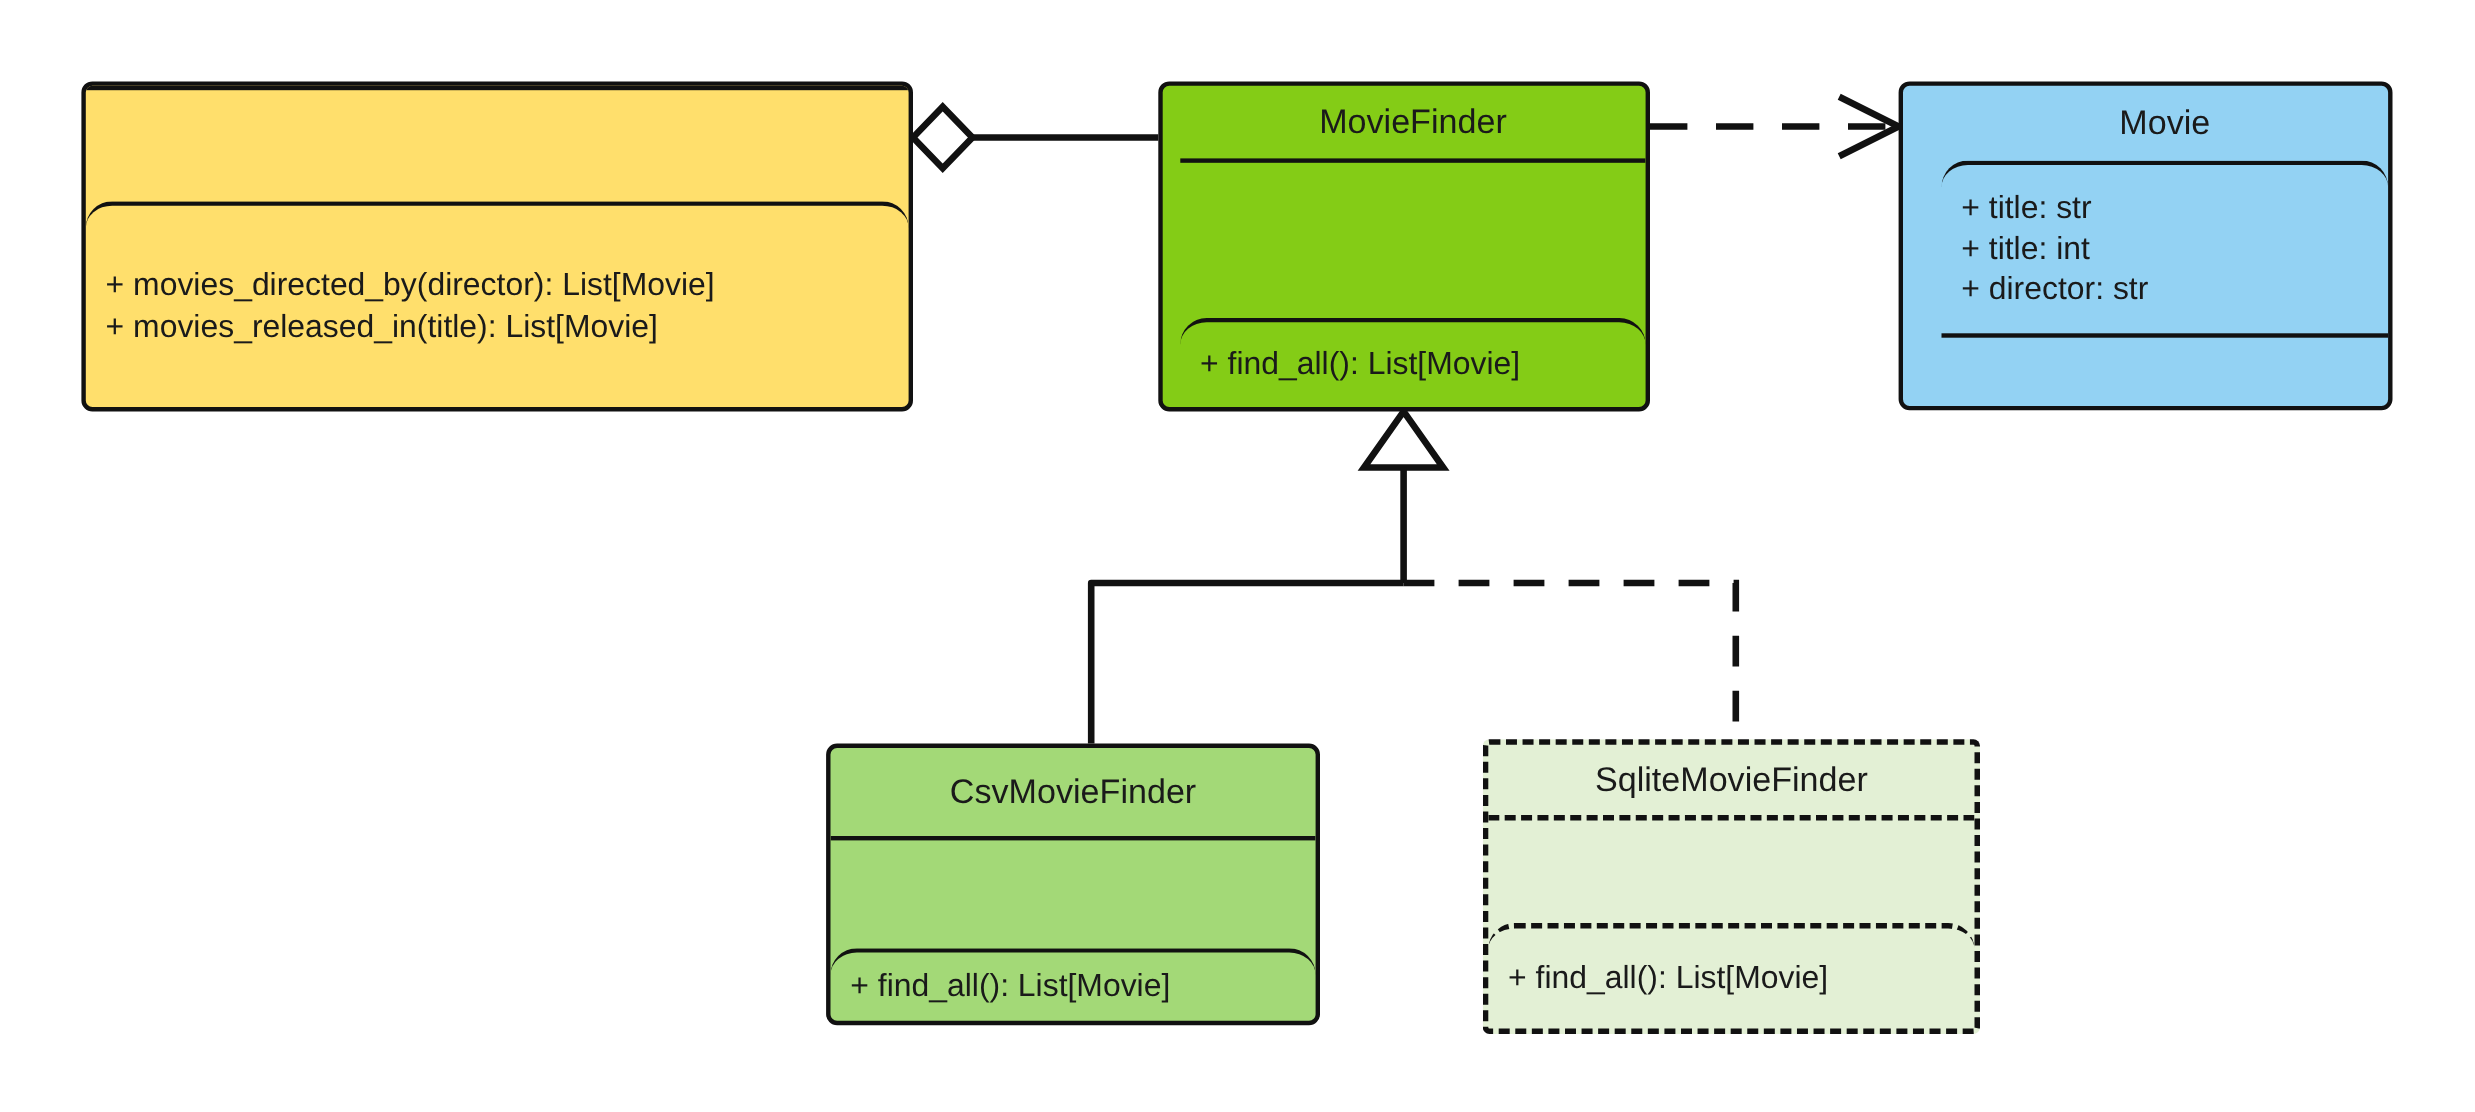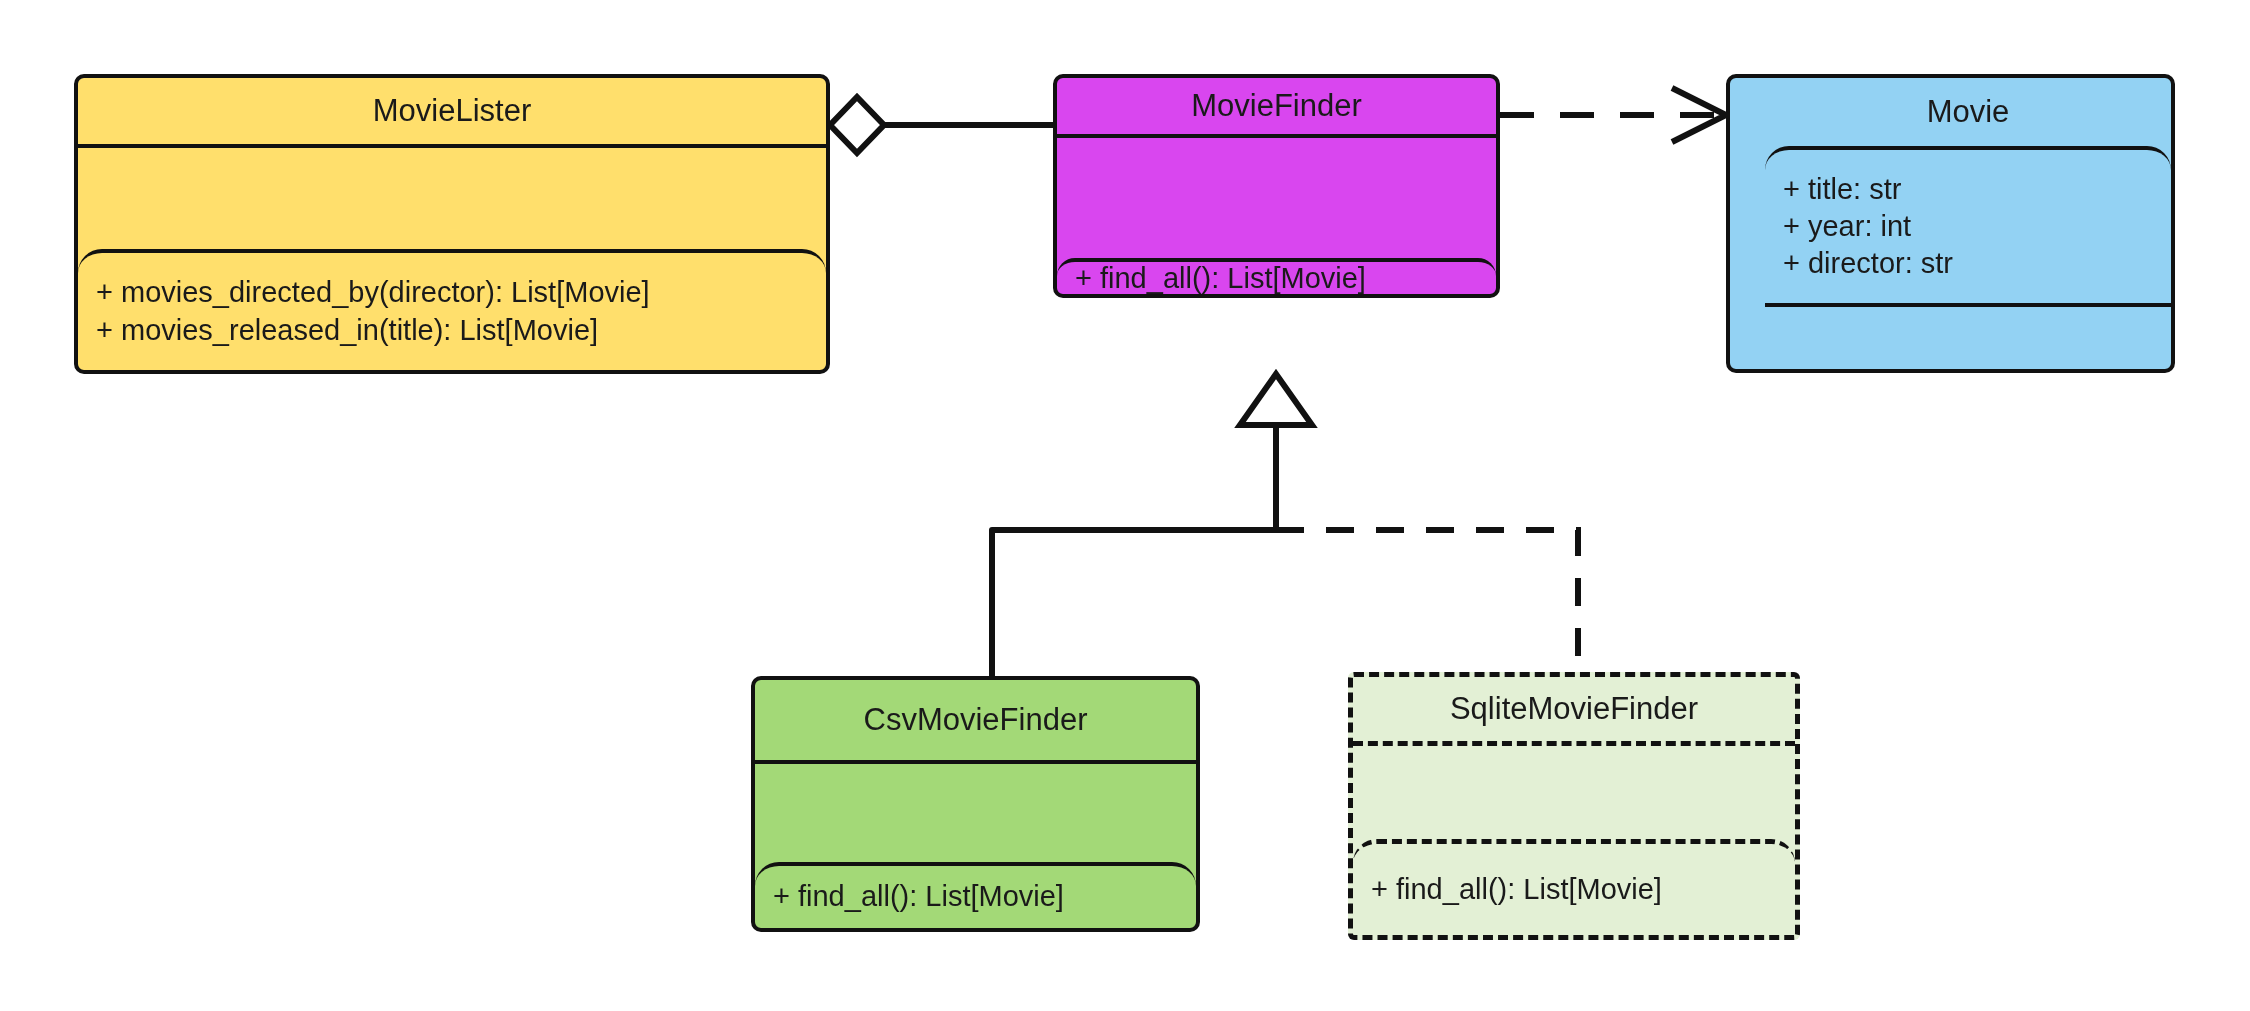--- a/index.html
+++ b/index.html
@@ -106,47 +106,44 @@
     <g>
       <polyline points="1276,530 992,530 992,676" fill="none" stroke="#111111" stroke-width="6" stroke-linejoin="round" stroke-linecap="butt"></polyline>
     </g>
 
     <g>
       <polyline points="1276,530 1578,530 1578,676" fill="none" stroke="#111111" stroke-width="6" stroke-dasharray="28 22" stroke-linejoin="miter" stroke-linecap="butt"></polyline>
     </g>
   </svg>
 
   <div class="uml-class" style="left:74px; top:74px; width:756px; height:300px; background:#ffdf6c;">
-    <div class="compartment name" style="height:66px;">
-      <span class="class-name">MovieLister</span>
-    </div>
     <div class="compartment divider" style="height:105px;"></div>
     <div class="compartment divider members" style="flex:1 1 auto;">
       <span class="member">+ movies_directed_by(director): List[Movie]</span>
       <span class="member">+ movies_released_in(title): List[Movie]</span>
     </div>
   </div>
 
-  <div class="uml-class" style="left:1053px; top:74px; width:447px; height:224px; background:#d946ef;">
+  <div class="uml-class" style="left:1053px; top:74px; width:447px; height:300px; background:#84cc16;padding-left:16px;">
     <div class="compartment name" style="height:66px;">
       <span class="class-name">MovieFinder</span>
     </div>
     <div class="compartment divider" style="height:145px;"></div>
     <div class="compartment divider members" style="flex:1 1 auto;">
       <span class="member">+ find_all(): List[Movie]</span>
     </div>
   </div>
 
   <div class="uml-class" style="left:1726px; top:74px; width:449px; height:299px; background:#93d2f3;padding-left:35px;">
     <div class="compartment name" style="height:68px;">
       <span class="class-name">Movie</span>
     </div>
     <div class="compartment divider members" style="height:157px;">
       <span class="member">+ title: str</span>
-      <span class="member">+ year: int</span>
+      <span class="member">+ title: int</span>
       <span class="member">+ director: str</span>
     </div>
     <div class="compartment divider" style="flex:1 1 auto;"></div>
   </div>
 
   <div class="uml-class" style="left:751px; top:676px; width:449px; height:256px; background:#a3d977;">
     <div class="compartment name" style="height:80px;">
       <span class="class-name">CsvMovieFinder</span>
     </div>
     <div class="compartment divider" style="height:102px;"></div>

